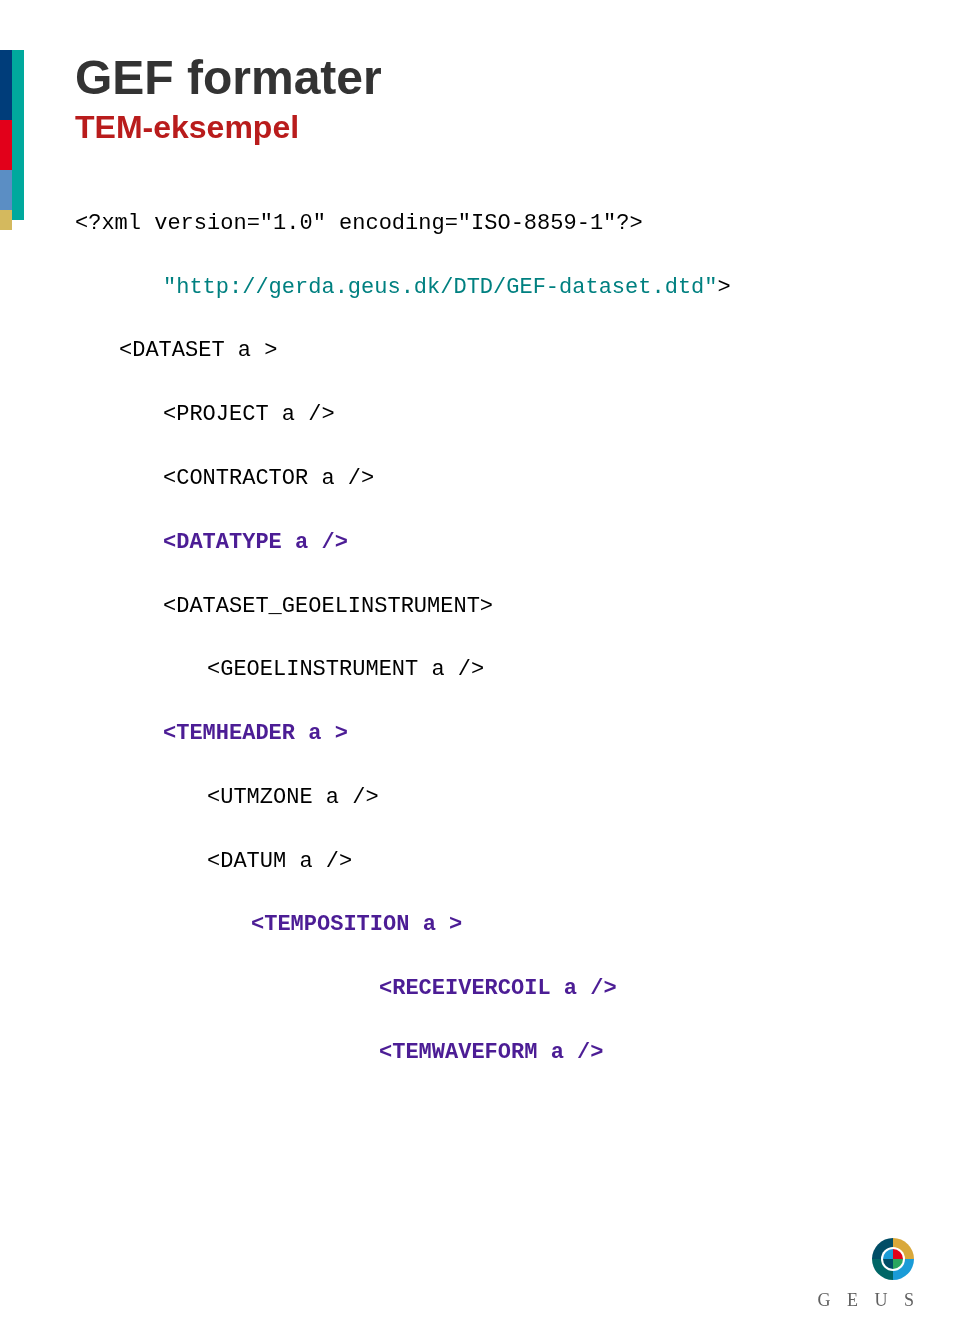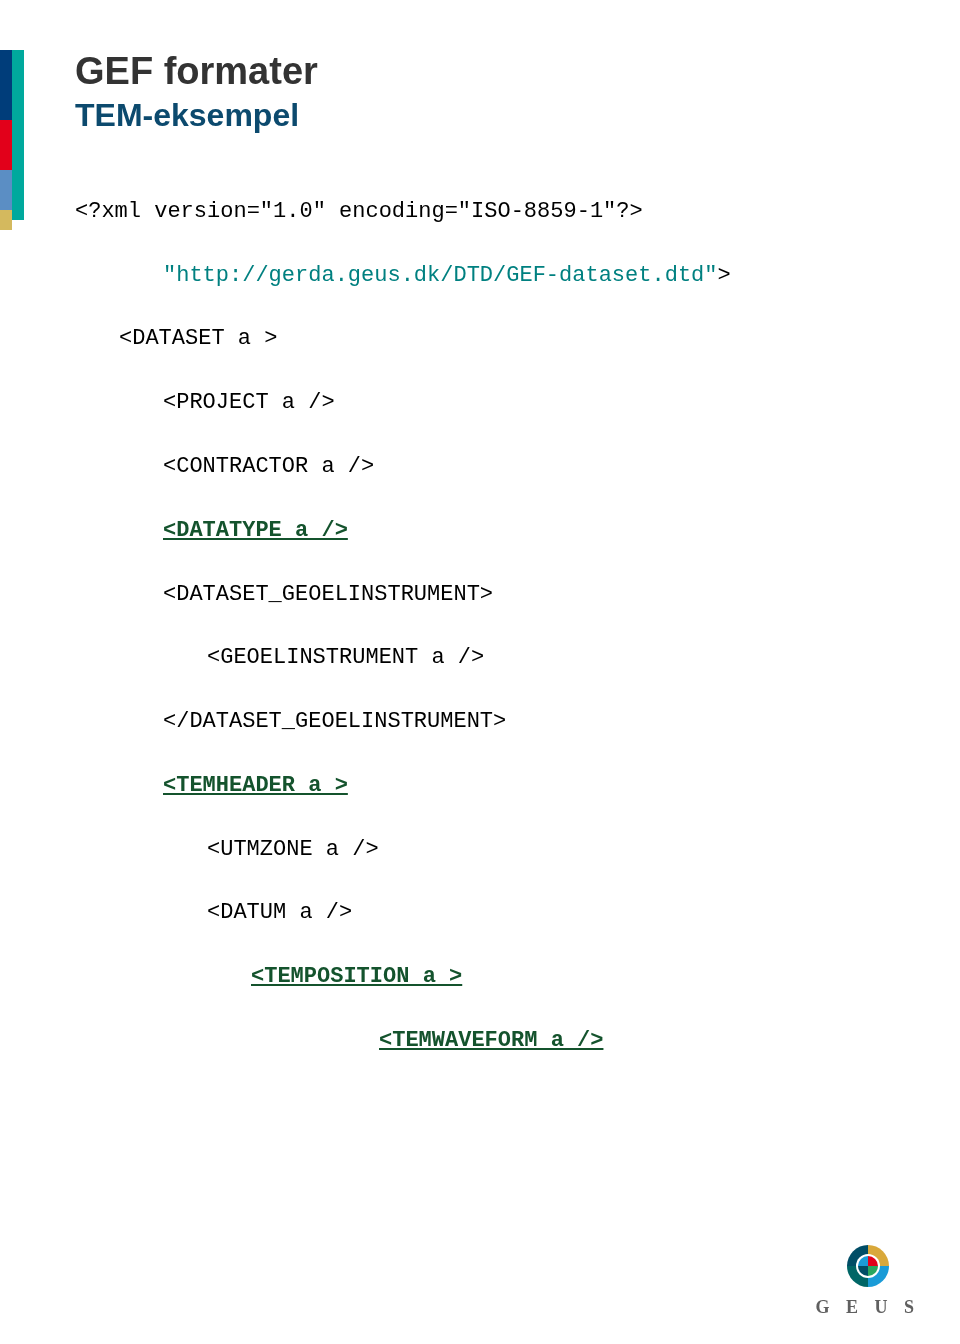--- a/index.html
+++ b/index.html
@@ -20,56 +20,55 @@
   .stripe-teal { background: #00a99d; left: 12px; top: 50px; height: 170px; }
   .stripe-red { background: #e2001a; left: 0; top: 120px; height: 50px; }
   .stripe-blue2 { background: #5b8ec4; left: 0; top: 170px; height: 40px; }
   .stripe-yellow { background: #d4b95e; left: 0; top: 210px; height: 20px; }
   .content {
     margin-left: 75px;
     padding-top: 50px;
     padding-right: 40px;
   }
   .title {
-    font-size: 38px;
+    font-size: 48px;
     font-weight: bold;
     color: #333333;
     margin: 0;
   }
   .subtitle {
     font-size: 32px;
     font-weight: bold;
-    color: #0c4a6e;
+    color: #b91c1c;
     margin: 4px 0 30px 0;
   }
   .code-block {
     font-family: "Courier New", Courier, monospace;
     font-size: 22px;
     line-height: 1.45;
     white-space: pre;
     margin-left: 0;
   }
   .code-line { display: block; }
   .c-black { color: #000000; }
-  .c-red { color: #14532d; font-weight: bold; text-decoration: underline; }
+  .c-red { color: #4c1d95; font-weight: bold; }
   .c-teal { color: #008080; }
   .i1 { padding-left: 44px; }
   .i2 { padding-left: 88px; }
   .i3 { padding-left: 132px; }
   .i4 { padding-left: 176px; }
   .i5 { padding-left: 240px; }
   .i6 { padding-left: 304px; }
   .logo {
     position: absolute;
-    bottom: 26px;
+    bottom: 33px;
     right: 40px;
     display: flex;
     flex-direction: column;
-    align-items: center;
-    font-weight: bold;
+    align-items: flex-end;
   }
   .logo svg { display: block; }
   .logo-text {
     font-family: Georgia, serif;
     font-size: 18px;
     letter-spacing: 6px;
     color: #606060;
     margin-top: 4px;
   }
 </style>
@@ -88,25 +87,25 @@
 
   <div class="code-block">
 <span class="code-line c-black">&lt;?xml version="1.0" encoding="ISO-8859-1"?&gt;</span>
 <span class="code-line"><span class="i2 c-teal">"http://gerda.geus.dk/DTD/GEF-dataset.dtd"</span><span class="c-black">&gt;</span></span>
 <span class="code-line i1 c-black">&lt;DATASET a &gt;</span>
 <span class="code-line i2 c-black">&lt;PROJECT a /&gt;</span>
 <span class="code-line i2 c-black">&lt;CONTRACTOR a /&gt;</span>
 <span class="code-line i2 c-red">&lt;DATATYPE a /&gt;</span>
 <span class="code-line i2 c-black">&lt;DATASET_GEOELINSTRUMENT&gt;</span>
 <span class="code-line i3 c-black">&lt;GEOELINSTRUMENT a /&gt;</span>
-<span class="code-line i2 c-black">&lt;/DATASET_GEOELINSTRUMENT&gt;</span>
 <span class="code-line i2 c-red">&lt;TEMHEADER a &gt;</span>
 <span class="code-line i3 c-black">&lt;UTMZONE a /&gt;</span>
 <span class="code-line i3 c-black">&lt;DATUM a /&gt;</span>
 <span class="code-line i4 c-red">&lt;TEMPOSITION a &gt;</span>
+<span class="code-line i6 c-red">&lt;RECEIVERCOIL a /&gt;</span>
 <span class="code-line i6 c-red">&lt;TEMWAVEFORM a /&gt;</span>
 
 
 
 
 
 
 
 </div>
 </div>

